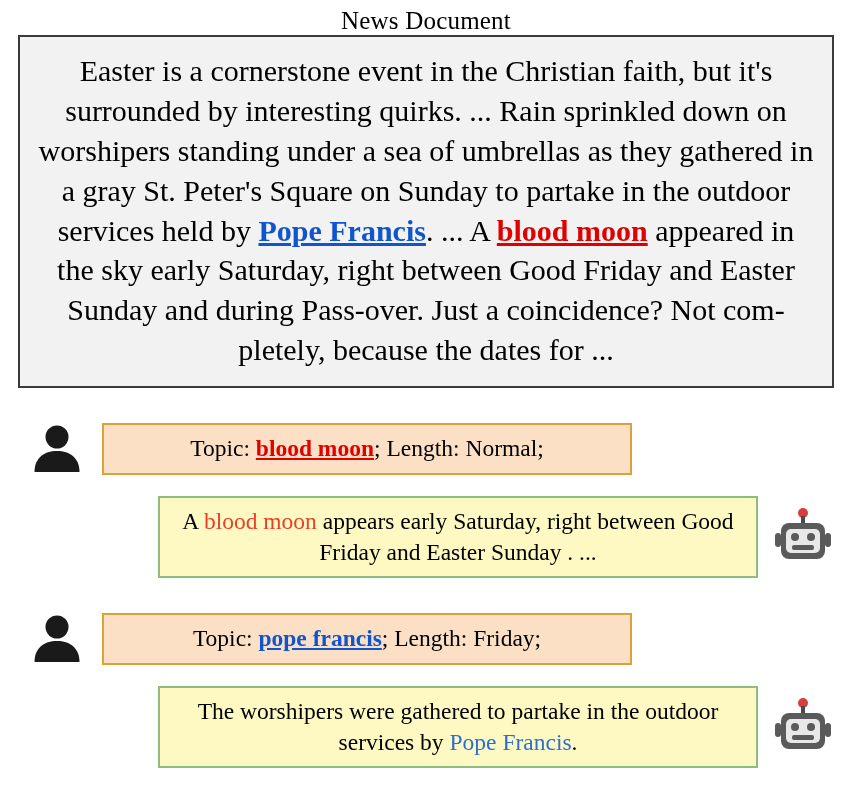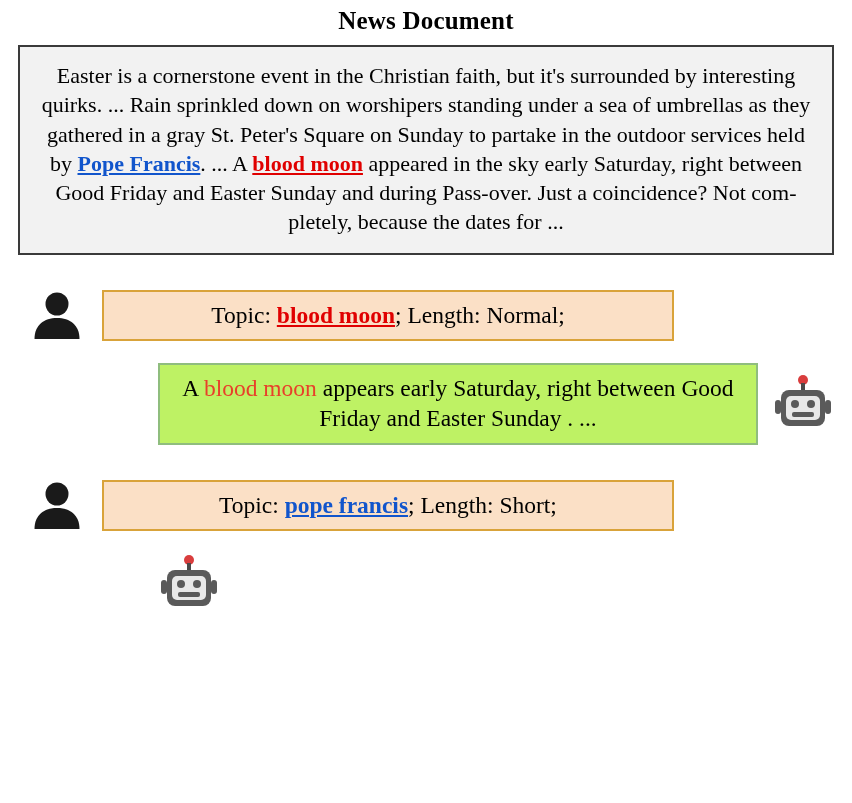--- a/index.html
+++ b/index.html
@@ -14,36 +14,35 @@
     color: #000000;
     overflow: hidden;
   }
   .page {
     position: relative;
     width: 852px;
     height: 803px;
   }
   .title {
     text-align: center;
-    font-weight: bold;
+    font-weight: normal;
     font-size: 25px;
     font-family: "Liberation Serif", serif;
     margin-top: 7px;
-    margin-bottom: 10px;
     letter-spacing: 0.2px;
   }
   .doc-box {
     margin: 0 18px;
     border: 2px solid #3a3a3a;
     background: #f2f2f2;
     padding: 14px 18px 16px 18px;
     box-sizing: border-box;
   }
   .doc-text {
-    font-size: 22px;
+    font-size: 30px;
     line-height: 1.33;
     text-align: center;
     text-align-last: center;
   }
   .hl-blue {
     color: #1155cc;
     font-weight: bold;
     text-decoration: underline;
   }
   .hl-red {
@@ -88,24 +87,24 @@
     box-sizing: border-box;
     padding: 8px 14px 9px 14px;
     font-size: 23.5px;
     line-height: 1.3;
     text-align: center;
   }
   .bubble-user {
     background: #fbe0c6;
     border: 2px solid #d9a33a;
     margin-left: 14px;
-    width: 572px;
+    width: 530px;
   }
   .bubble-bot {
-    background: #bef264;
+    background: #fef9c3;
     border: 2px solid #8fbd7e;
     margin-right: 14px;
     width: 610px;
   }
   .strong-red-u {
     color: #e00000;
     font-weight: bold;
     text-decoration: underline;
   }
   .strong-blue-u {
@@ -174,26 +173,29 @@
         <svg width="58" height="58" viewBox="0 0 58 58" aria-hidden="true">
           <circle cx="29" cy="17" r="11.5" fill="#1a1a1a"></circle>
           <path d="M6.5 52 C6.5 38 16 31 29 31 C42 31 51.5 38 51.5 52 Z" fill="#1a1a1a"></path>
         </svg>
       </div>
       <div class="bubble bubble-user">
         <div>
           <span>Topic:</span>
           <span class="strong-blue-u">pope francis</span><span>;</span>
           <span>Length:</span>
-          <span>Short;</span>
+          <span>Friday;</span>
         </div>
       </div>
     </div>
 
     <div class="row row-bot">
+      <div class="bubble bubble-bot">
+        <span>The worshipers were gathered to partake in the outdoor services  by </span><span class="blue-plain">Pope Francis</span><span>.</span>
+      </div>
       <div class="avatar">
         <svg width="56" height="60" viewBox="0 0 56 60" aria-hidden="true">
           <circle cx="28" cy="6" r="5" fill="#d93d3d"></circle>
           <rect x="26" y="9" width="4" height="7" fill="#4a4a4a"></rect>
           <rect x="6" y="16" width="44" height="36" rx="8" fill="#5a5a5a"></rect>
           <rect x="11" y="22" width="34" height="24" rx="5" fill="#e8e8e8"></rect>
           <circle cx="20" cy="30" r="4" fill="#5a5a5a"></circle>
           <circle cx="36" cy="30" r="4" fill="#5a5a5a"></circle>
           <rect x="17" y="38" width="22" height="5" rx="2" fill="#5a5a5a"></rect>
           <rect x="0" y="26" width="6" height="14" rx="3" fill="#5a5a5a"></rect>

